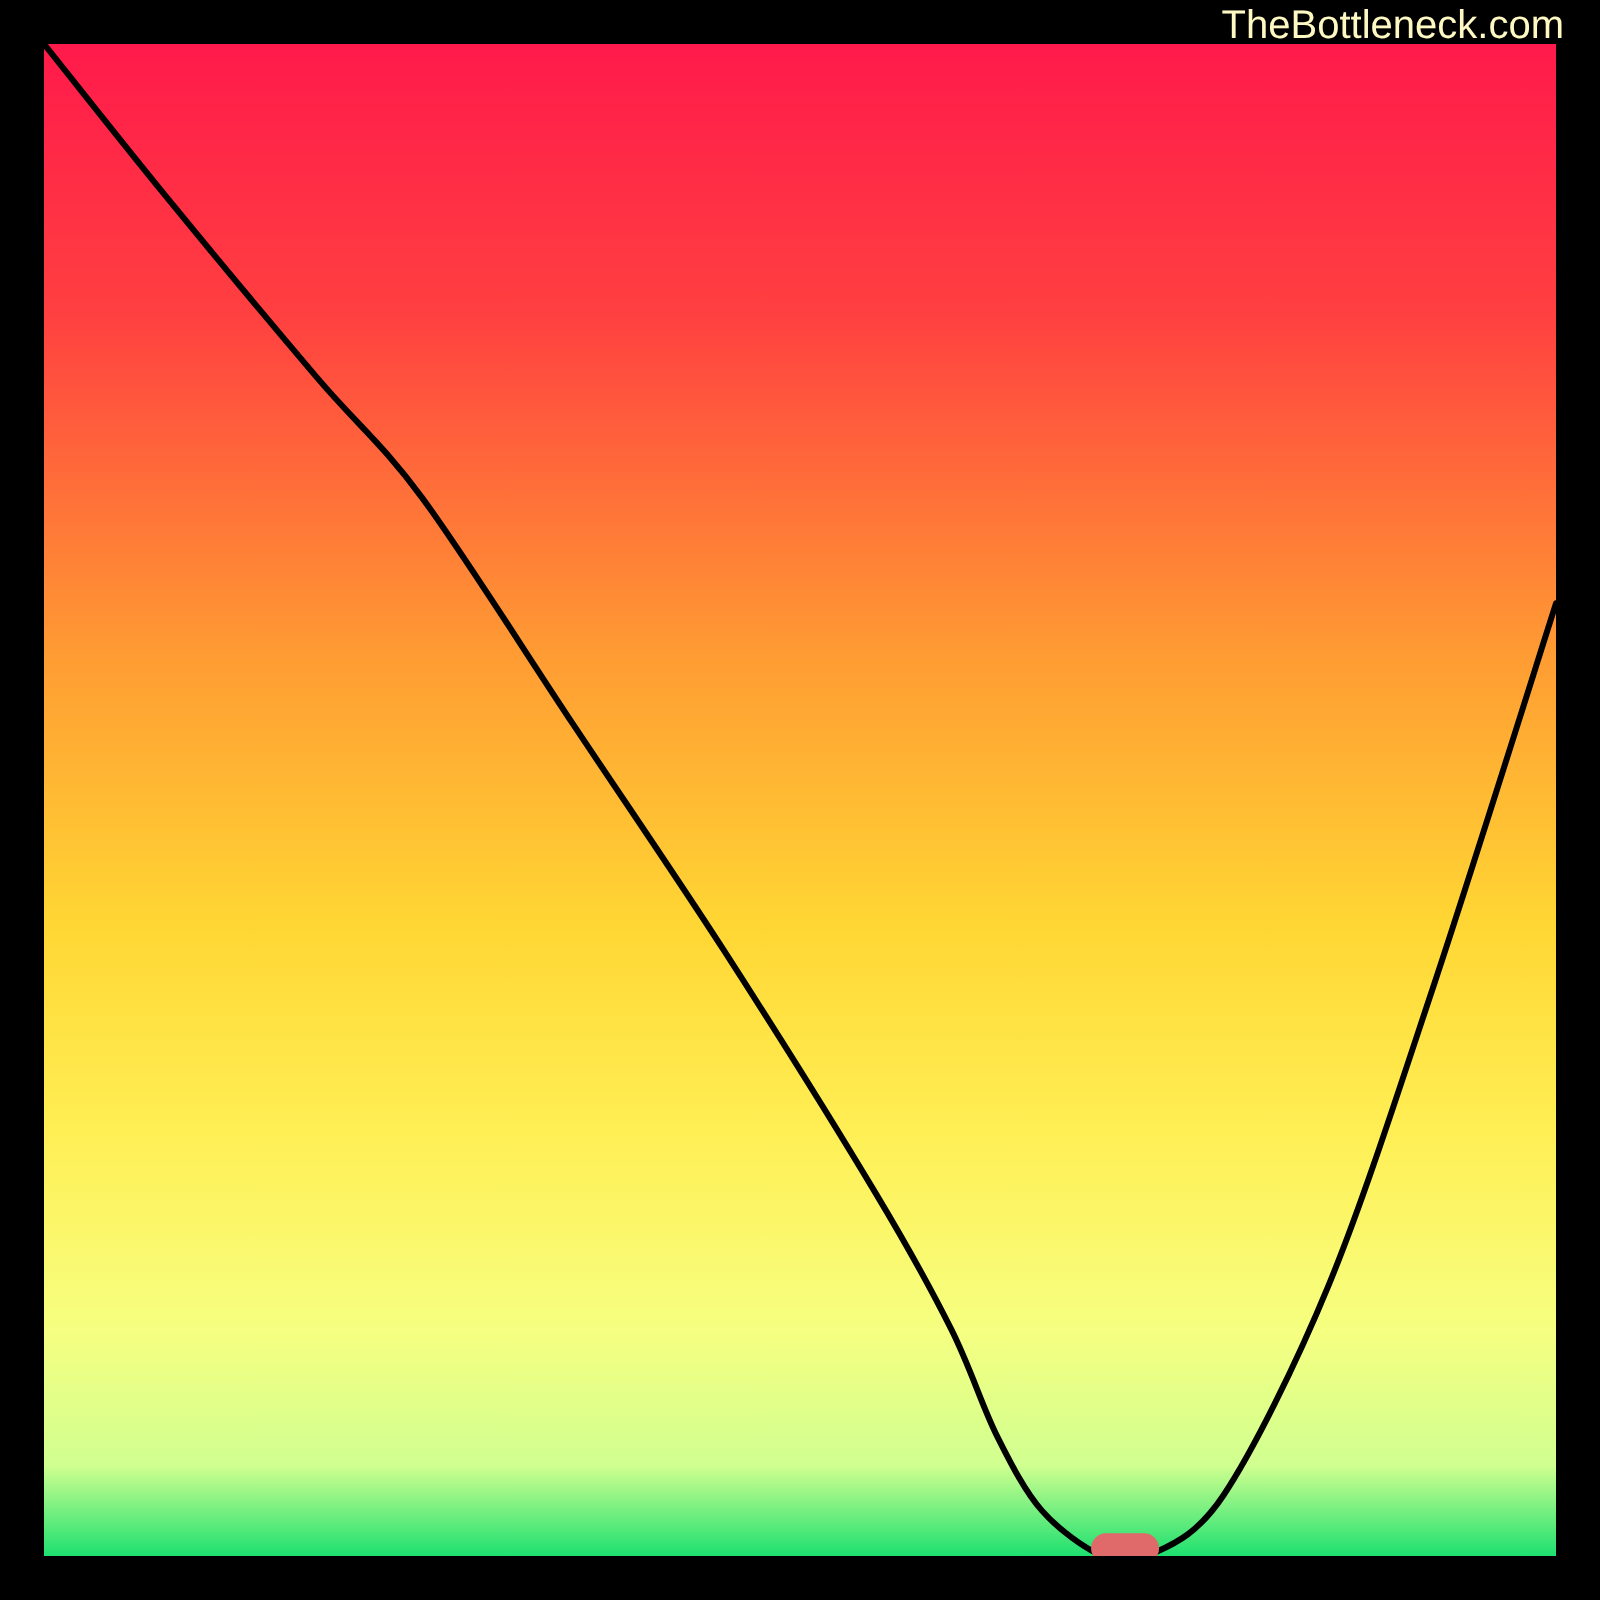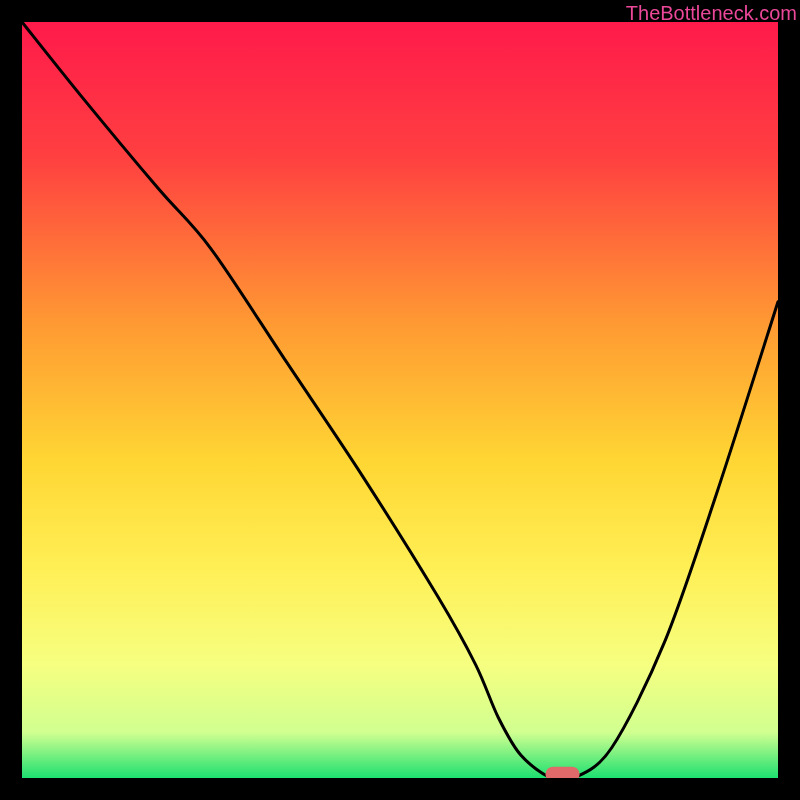--- a/index.html
+++ b/index.html
@@ -7,22 +7,22 @@
     padding: 0;
     width: 800px;
     height: 800px;
     background: #000;
     position: relative;
     font-family: Arial, Helvetica, sans-serif;
   }
   .watermark {
     position: absolute;
     top: 2px;
-    right: 3px;
-    color: #ec4899;
+    right: 18px;
+    color: #fef9c3;
     font-size: 20px;
     font-weight: 500;
     z-index: 10;
   }
   .plot-frame {
     position: absolute;
     left: 22px;
     top: 22px;
     width: 756px;
     height: 756px;

